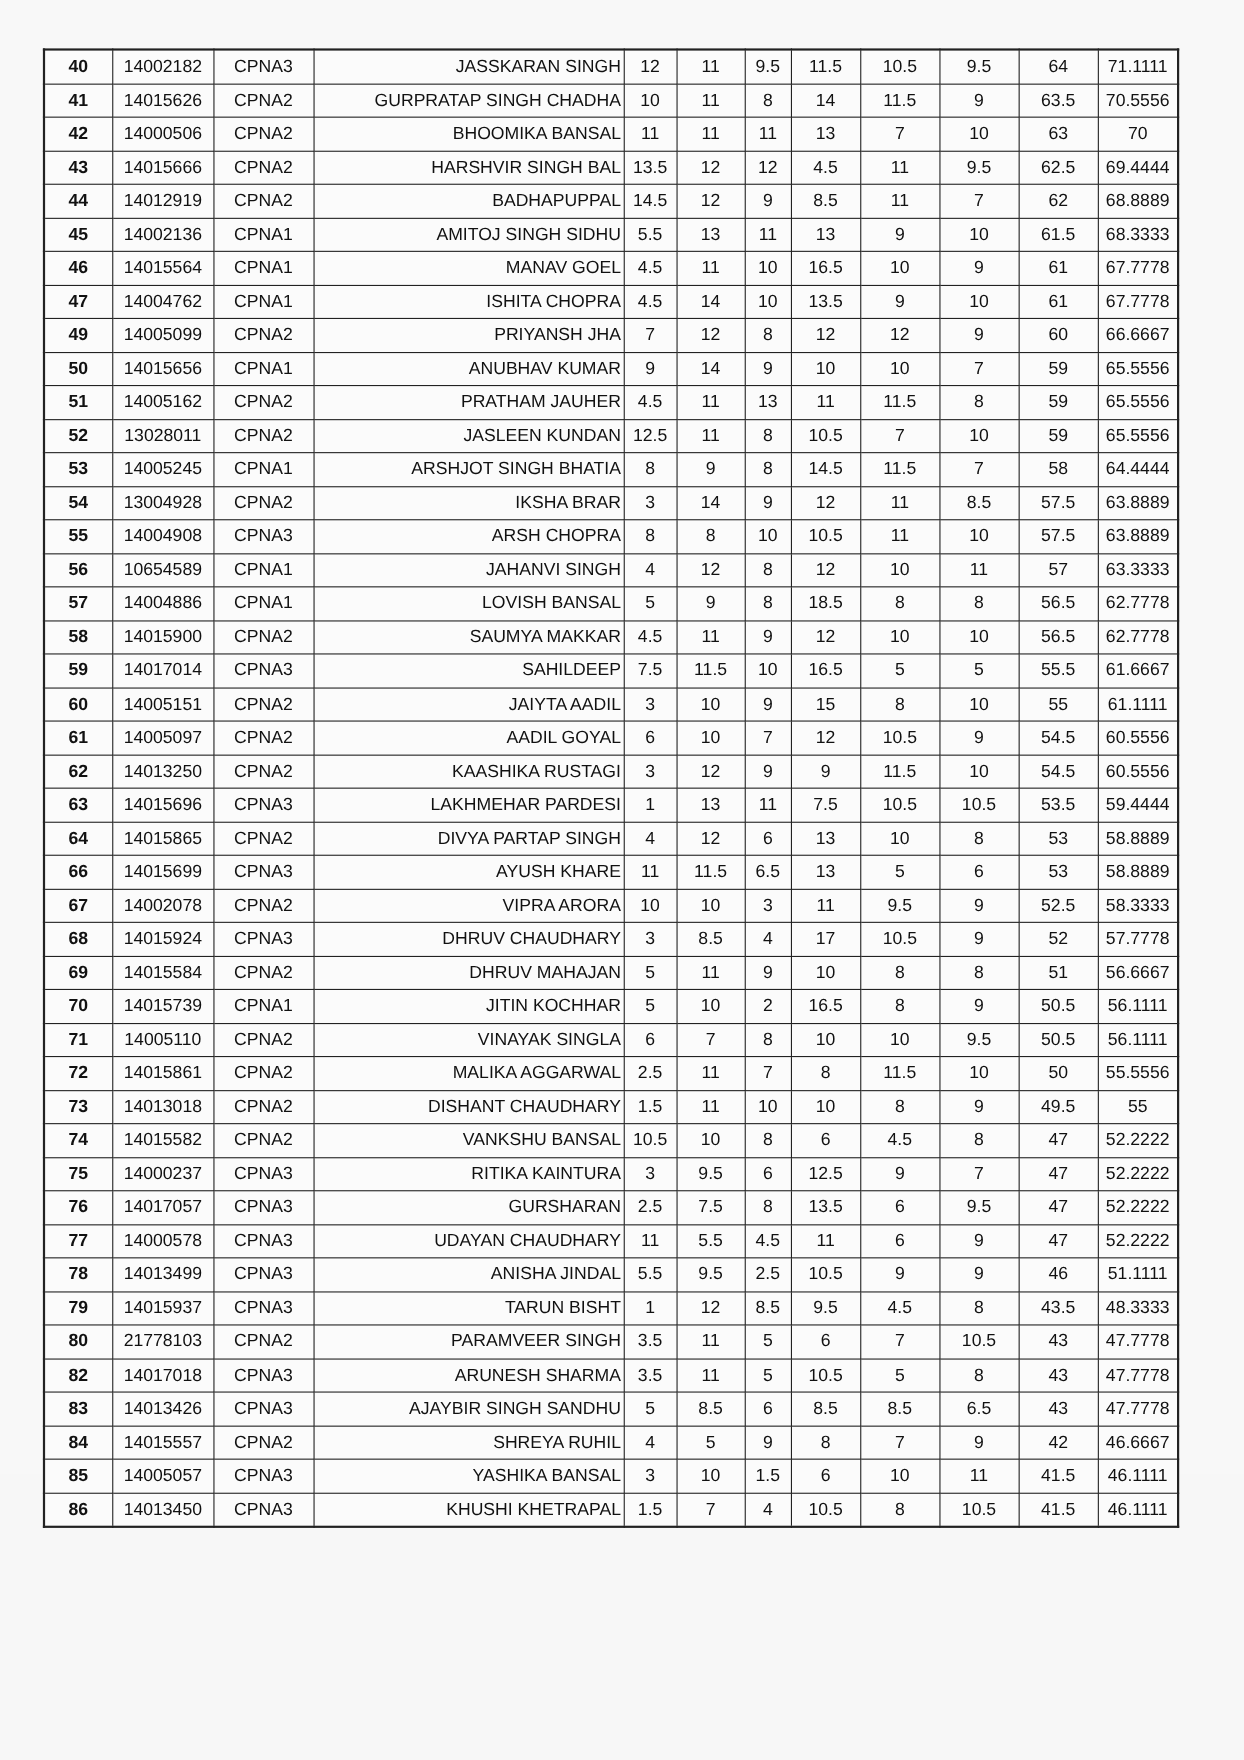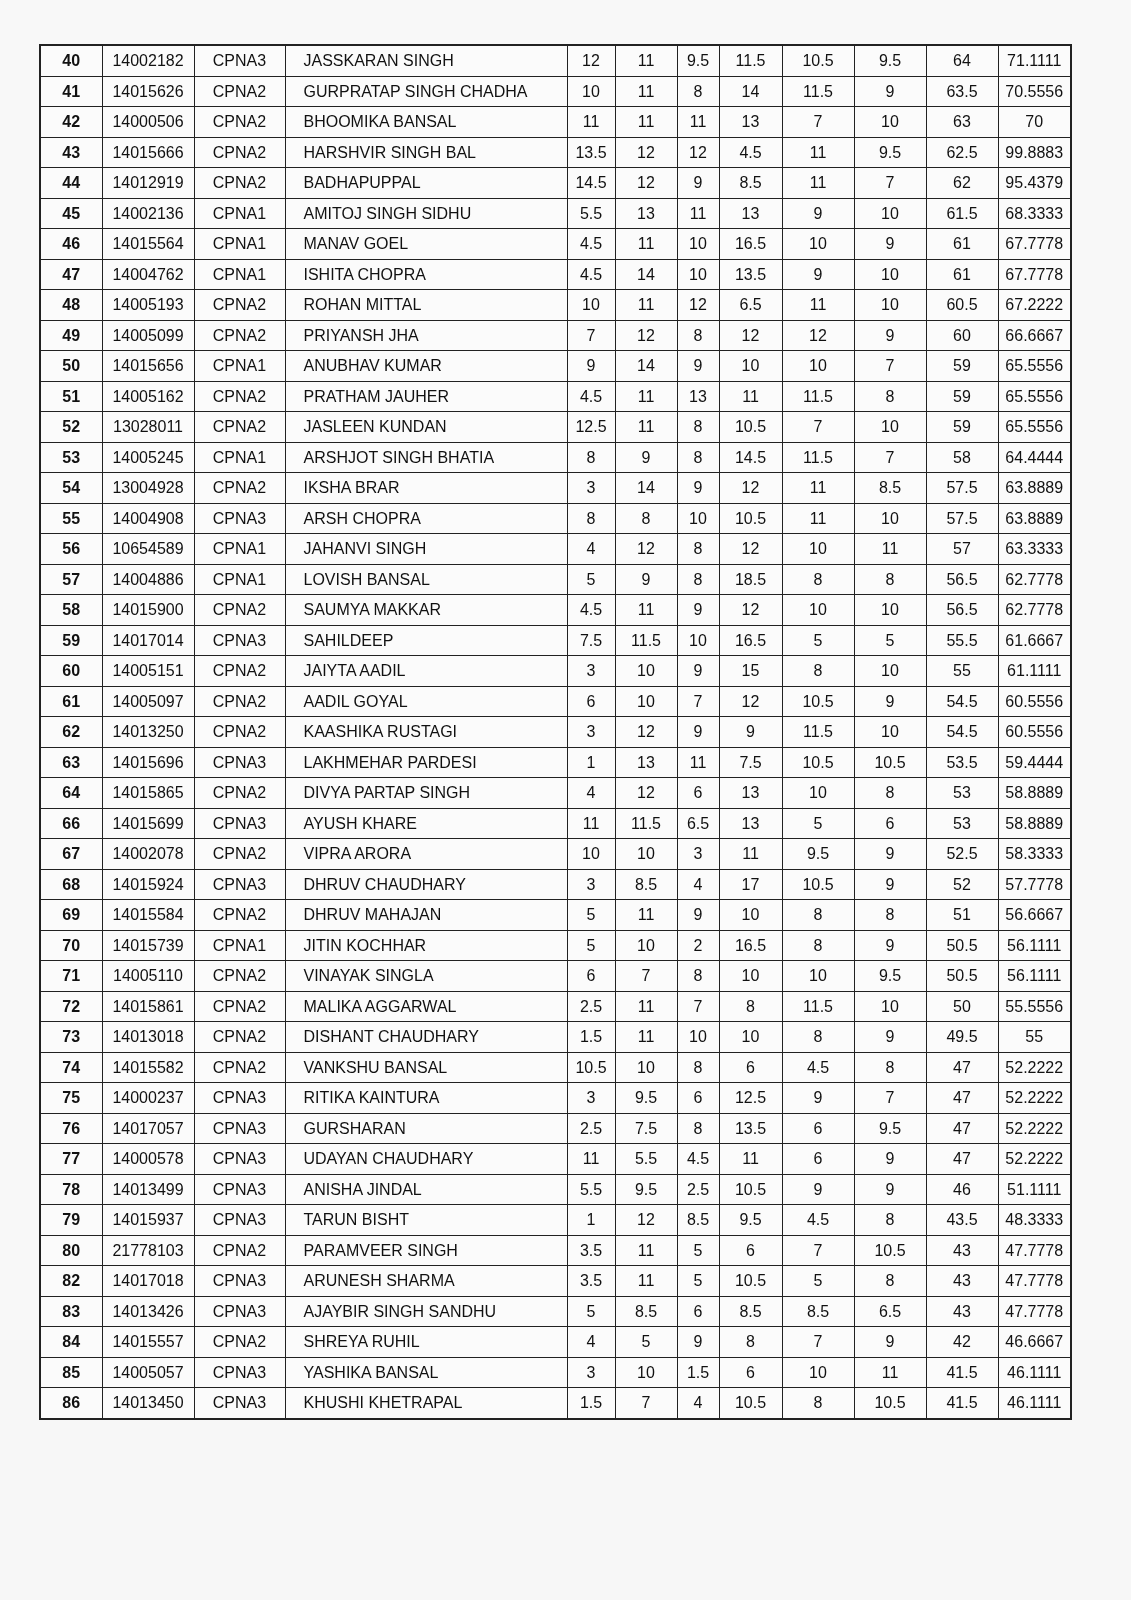--- a/index.html
+++ b/index.html
@@ -28,21 +28,21 @@
   table.results td {
     border: 1.6px solid #222;
     height: 29.5px;
     padding: 0 2px;
     text-align: center;
     white-space: nowrap;
     overflow: hidden;
     line-height: 29px;
   }
   table.results td.sno { font-weight: bold; }
-  table.results td.name { text-align: left; padding-left: 18px; }
+  table.results td.name { text-align: right; padding-left: 3px; }
 </style>
 </head>
 <body>
 
 <div class="page">
   <table class="results">
     <colgroup>
       <col style="width:62px">
       <col style="width:92px">
       <col style="width:91px">
@@ -104,35 +104,35 @@
           <td>14015666</td>
           <td>CPNA2</td>
           <td class="name">HARSHVIR SINGH BAL</td>
           <td>13.5</td>
           <td>12</td>
           <td>12</td>
           <td>4.5</td>
           <td>11</td>
           <td>9.5</td>
           <td>62.5</td>
-          <td>99.8883</td>
+          <td>69.4444</td>
         </tr>
         <tr>
           <td class="sno">44</td>
           <td>14012919</td>
           <td>CPNA2</td>
           <td class="name">BADHAPUPPAL</td>
           <td>14.5</td>
           <td>12</td>
           <td>9</td>
           <td>8.5</td>
           <td>11</td>
           <td>7</td>
           <td>62</td>
-          <td>95.4379</td>
+          <td>68.8889</td>
         </tr>
         <tr>
           <td class="sno">45</td>
           <td>14002136</td>
           <td>CPNA1</td>
           <td class="name">AMITOJ SINGH SIDHU</td>
           <td>5.5</td>
           <td>13</td>
           <td>11</td>
           <td>13</td>
@@ -161,34 +161,20 @@
           <td>CPNA1</td>
           <td class="name">ISHITA CHOPRA</td>
           <td>4.5</td>
           <td>14</td>
           <td>10</td>
           <td>13.5</td>
           <td>9</td>
           <td>10</td>
           <td>61</td>
           <td>67.7778</td>
-        </tr>
-        <tr>
-          <td class="sno">48</td>
-          <td>14005193</td>
-          <td>CPNA2</td>
-          <td class="name">ROHAN MITTAL</td>
-          <td>10</td>
-          <td>11</td>
-          <td>12</td>
-          <td>6.5</td>
-          <td>11</td>
-          <td>10</td>
-          <td>60.5</td>
-          <td>67.2222</td>
         </tr>
         <tr>
           <td class="sno">49</td>
           <td>14005099</td>
           <td>CPNA2</td>
           <td class="name">PRIYANSH JHA</td>
           <td>7</td>
           <td>12</td>
           <td>8</td>
           <td>12</td>

